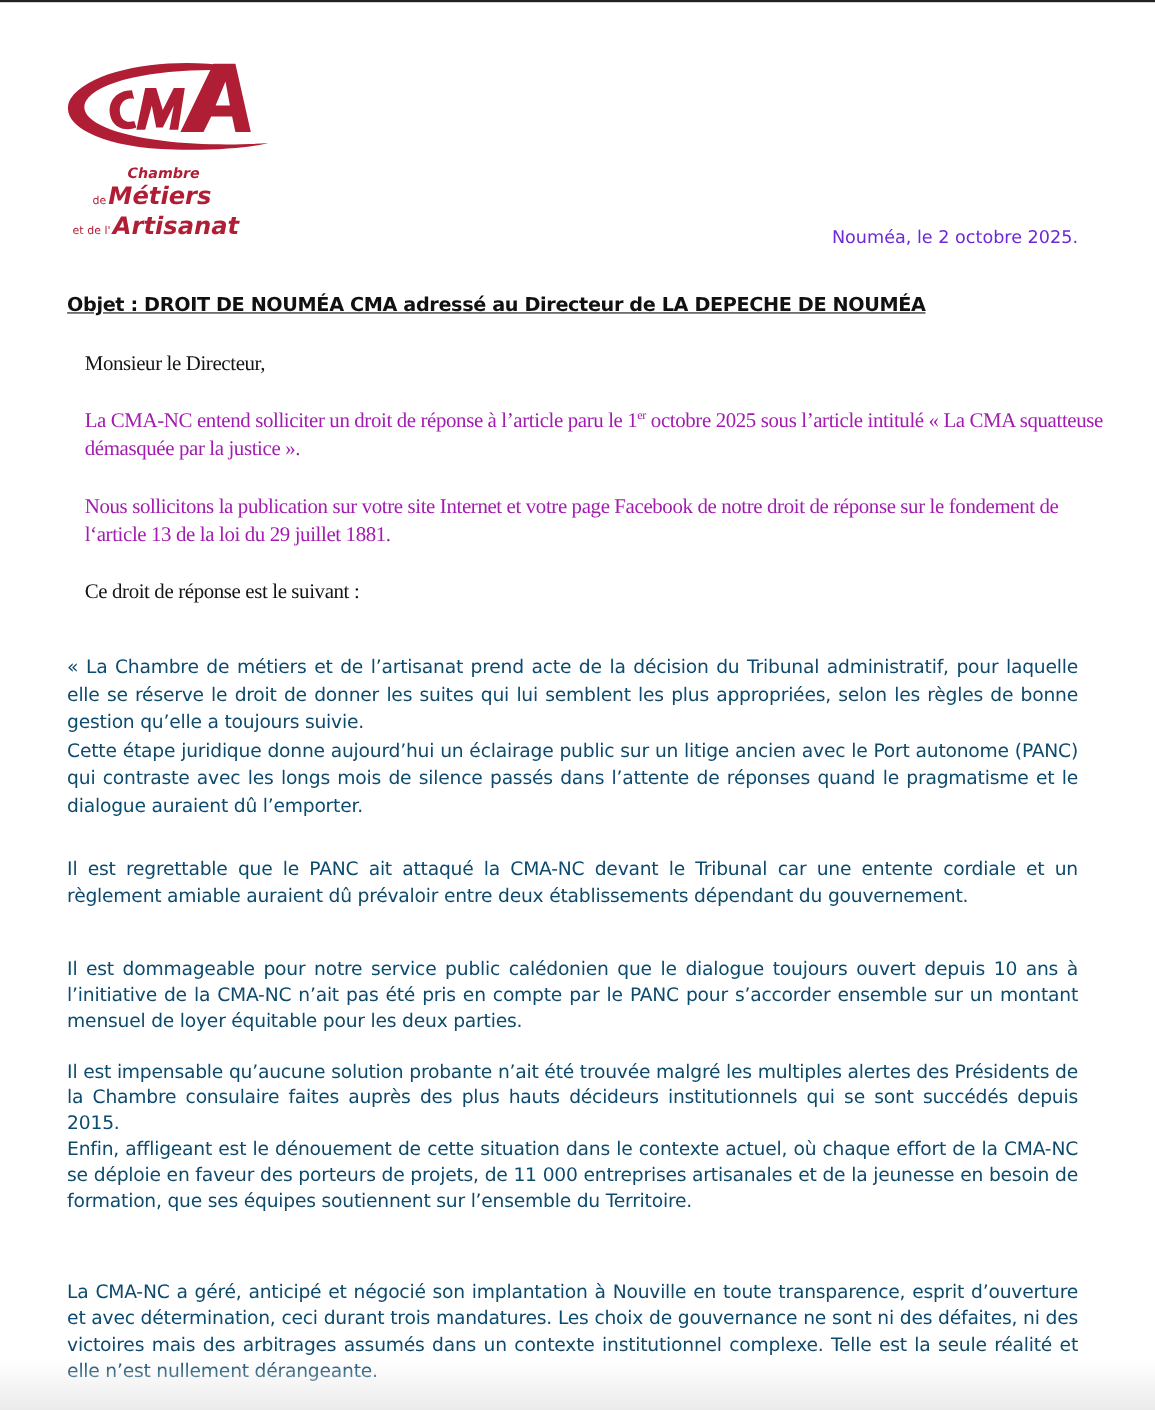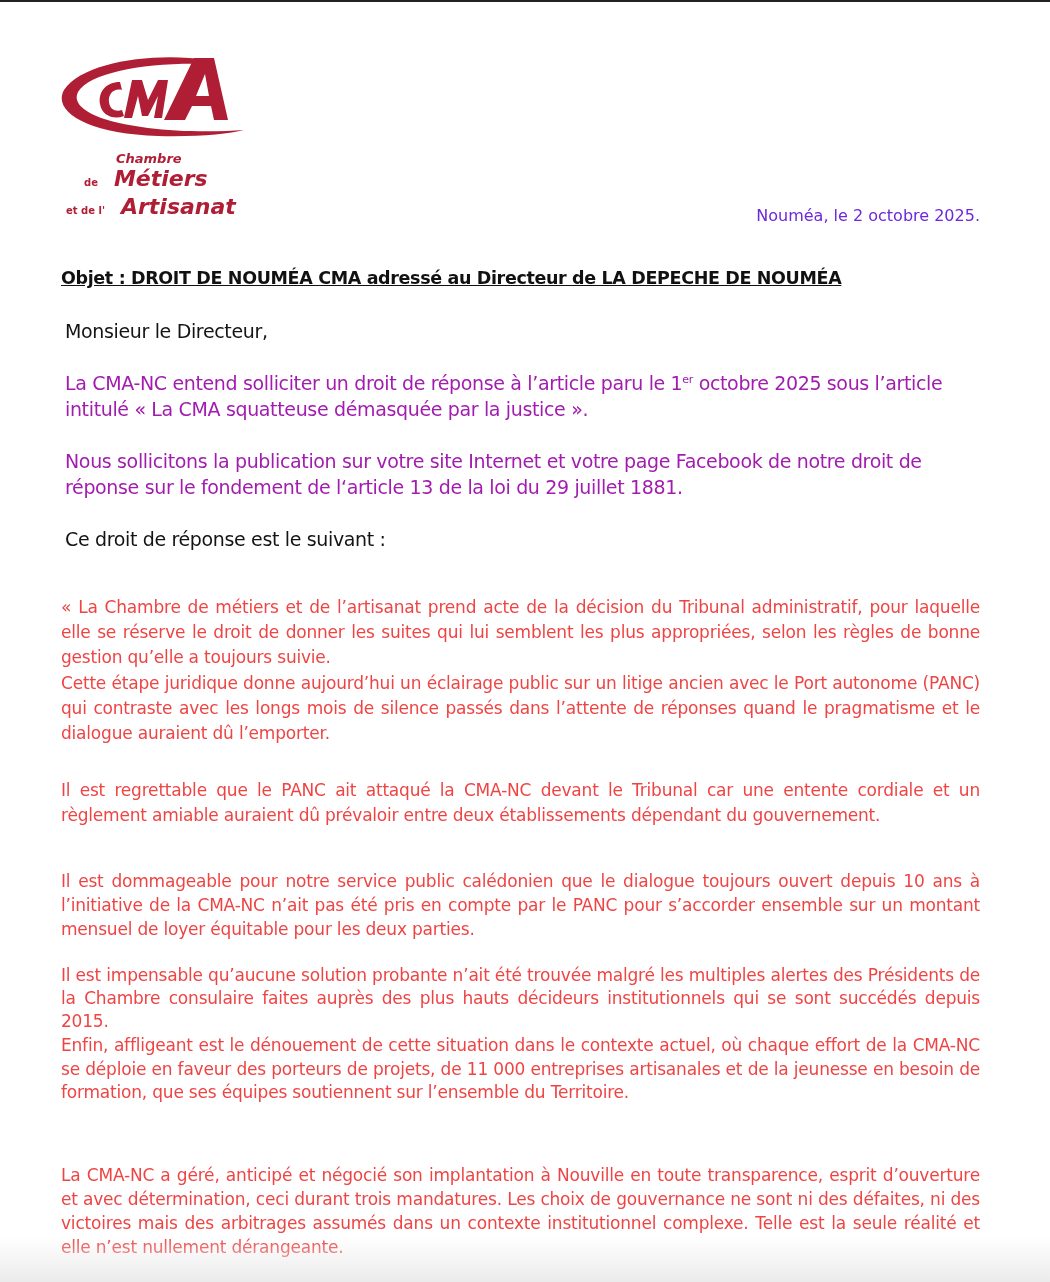--- a/index.html
+++ b/index.html
@@ -55,61 +55,62 @@
       white-space: nowrap;
     }
     .logo-line3 {
       position: absolute;
       left: 8px; top: 44px;
       font-size: 22px;
       white-space: nowrap;
     }
     .logo-small {
       font-size: 10px;
-      font-weight: bold;
+      font-weight: normal;
       font-style: normal;
-      margin-right: 16px;
+      margin-right: 2px;
     }
     .date {
       position: absolute;
       right: 70px; top: 206px;
       font-size: 16px;
       color: #6d28d9;
     }
     .subject {
       position: absolute;
       left: 61px; top: 268px;
       font-size: 17.5px;
       font-weight: bold;
       text-decoration: underline;
       color: #111111;
       letter-spacing: -0.35px;
       white-space: nowrap;
     }
     .black-para {
       position: absolute;
-      left: 65px;
+      left: 77px;
       width: 930px;
       font-size: 19px;
       line-height: 26px;
       color: #141414;
       letter-spacing: -0.35px;
+      font-family: Liberation Serif, serif;
     }
     .salutation { top: 318px; }
     .para-request { top: 370px; color: #a21caf; }
     .para-publication { top: 448px; color: #a21caf; }
     .para-intro { top: 526px; }
     .sup { font-size: 11px; vertical-align: super; line-height: 0; }
     .blue-para {
       position: absolute;
       left: 61px;
       width: 919px;
       font-size: 17px;
       line-height: 25px;
-      color: #ef4444;
+      color: #0c4a6e;
       text-align: justify;
       letter-spacing: -0.2px;
       margin: 0;
     }
     .bp1 { top: 595px; }
     .bp2 { top: 671px; }
     .bp3 { top: 778px; }
     .bp4 { top: 869px; line-height: 24px; }
     .bp5 { top: 964px; line-height: 23px; }
     .bp6 { top: 1034px; line-height: 23.5px; }

